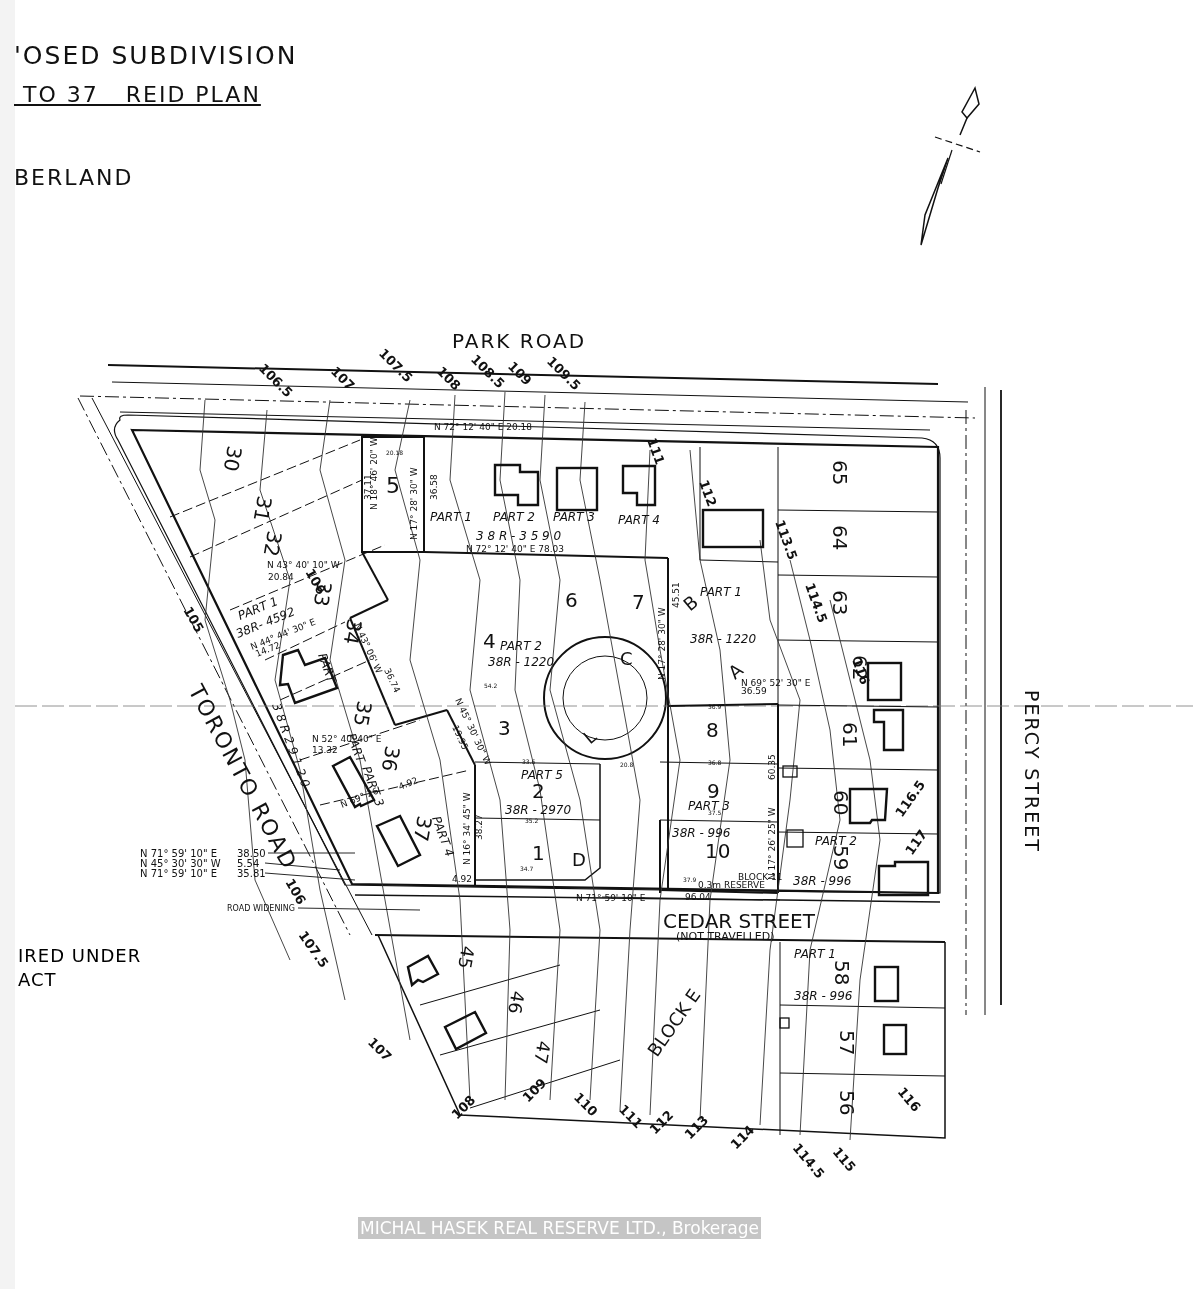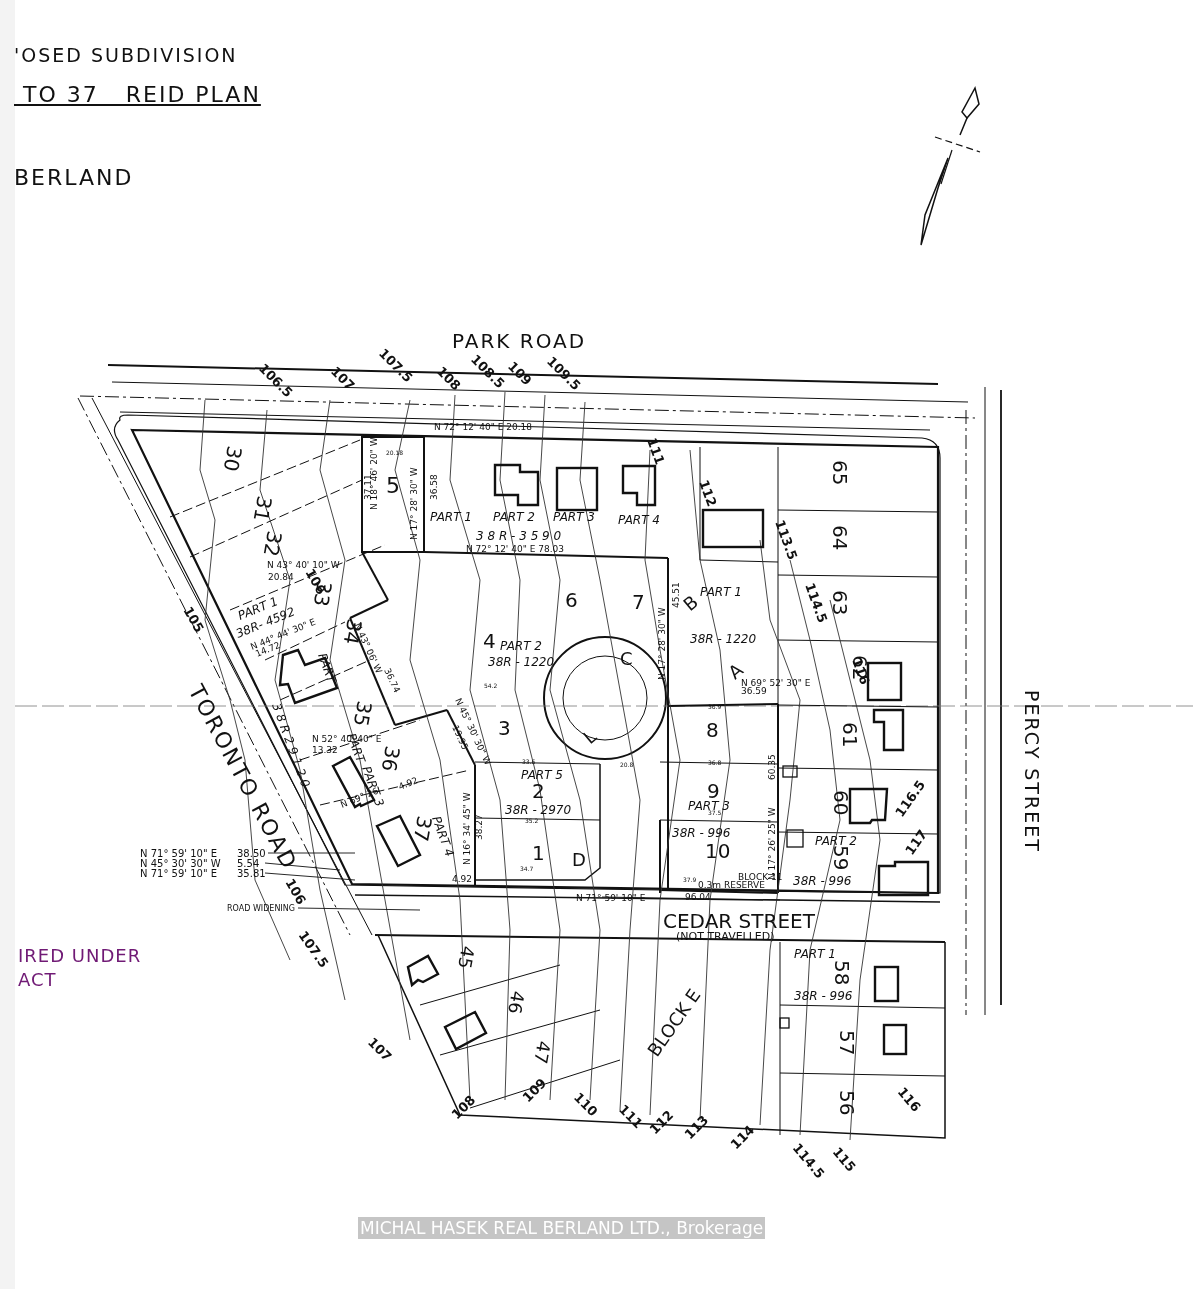--- a/index.html
+++ b/index.html
@@ -1,20 +1,20 @@
 <!DOCTYPE html>
 <html><head>
 <meta charset="utf-8">
 <style>
   html,body{margin:0;padding:0;background:#ffffff;}
   body{width:1193px;height:1289px;position:relative;overflow:hidden;font-family:"Liberation Sans",sans-serif;}
   .left-strip{position:absolute;left:0;top:0;width:15px;height:1289px;background:#f3f3f3;}
   .title-block{position:absolute;left:14px;top:36px;color:#111;font-family:"DejaVu Sans",sans-serif;}
-  .title-line{font-size:19px;letter-spacing:2px;line-height:39px;white-space:pre;}
-  .legend-block{position:absolute;left:18px;top:944px;color:#701a75;font-family:"DejaVu Sans",sans-serif;font-size:18px;letter-spacing:1px;line-height:24px;}
+  .title-line{font-size:25px;letter-spacing:2px;line-height:39px;white-space:pre;}
+  .legend-block{position:absolute;left:18px;top:944px;color:#000000;font-family:"DejaVu Sans",sans-serif;font-size:18px;letter-spacing:1px;line-height:24px;}
   svg.plan{position:absolute;left:0;top:0;}
   .watermark{position:absolute;left:358px;top:1217px;height:22px;padding:0 2px;background:rgba(150,150,150,0.55);color:#ffffff;font-family:"DejaVu Sans",sans-serif;font-size:17px;line-height:22px;white-space:nowrap;}
   svg text{font-family:"DejaVu Sans",sans-serif;fill:#111;}
 </style>
 </head>
 <body>
 
 <div class="left-strip"></div>
 
 <div class="title-block">
@@ -332,13 +332,13 @@
     <text x="140" y="857">N 71° 59' 10" E</text>
     <text x="237" y="857">38.50</text>
     <text x="140" y="867">N 45° 30' 30" W</text>
     <text x="237" y="867">5.54</text>
     <text x="140" y="877">N 71° 59' 10" E</text>
     <text x="237" y="877">35.81</text>
   </g>
   <text x="227" y="911" font-size="8">ROAD WIDENING</text>
 </svg>
 
-<div class="watermark">MICHAL HASEK REAL BERLAND LTD., Brokerage</div>
+<div class="watermark">MICHAL HASEK REAL RESERVE LTD., Brokerage</div>
 
 </body></html>

